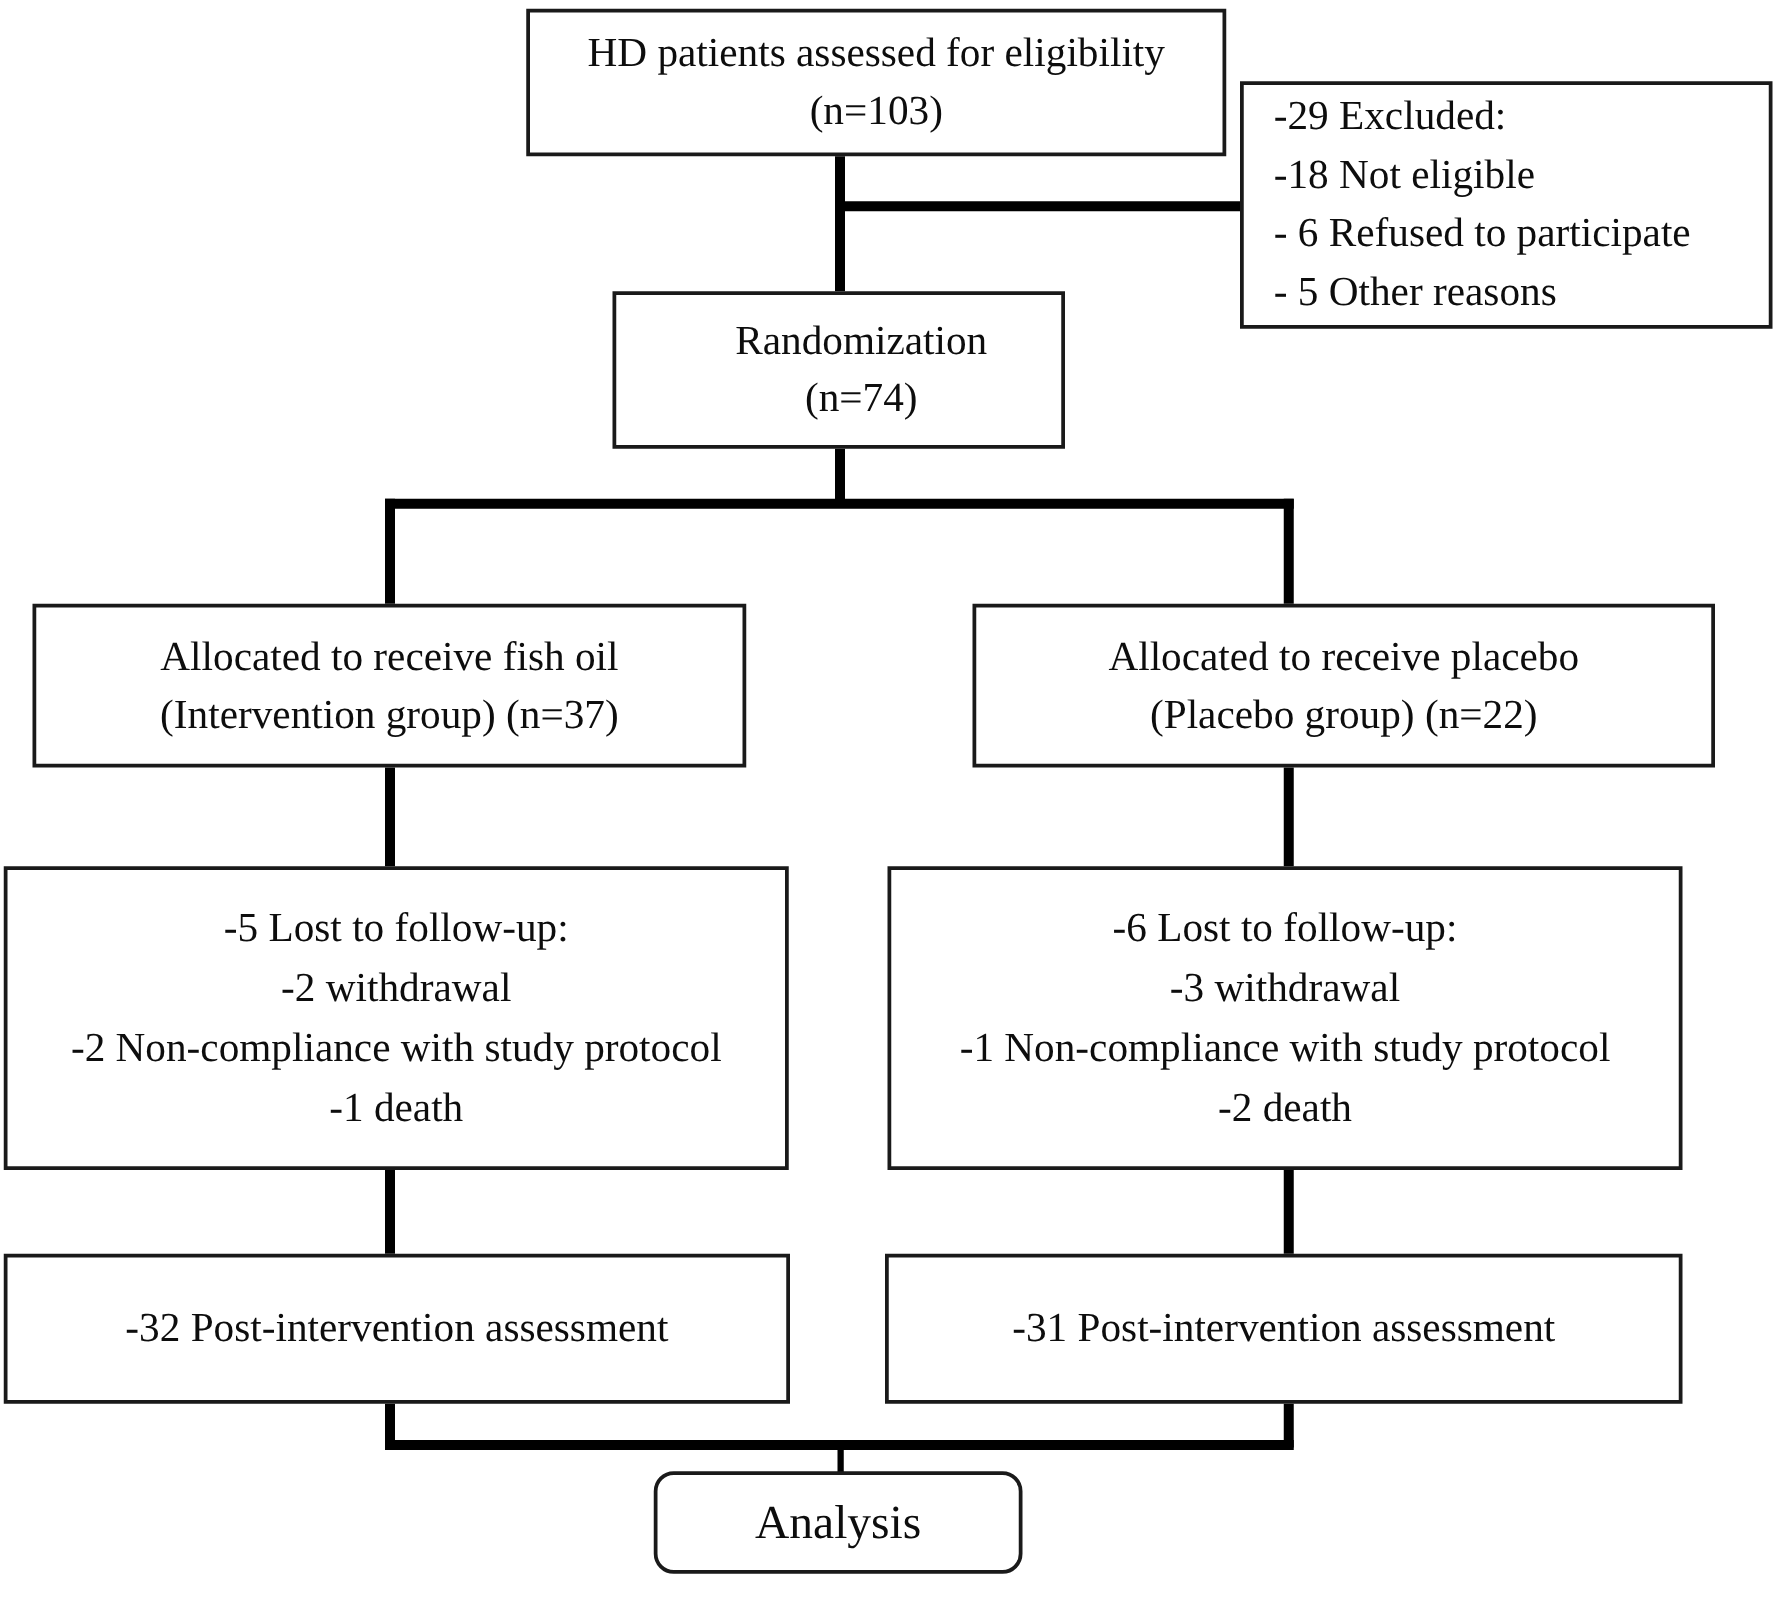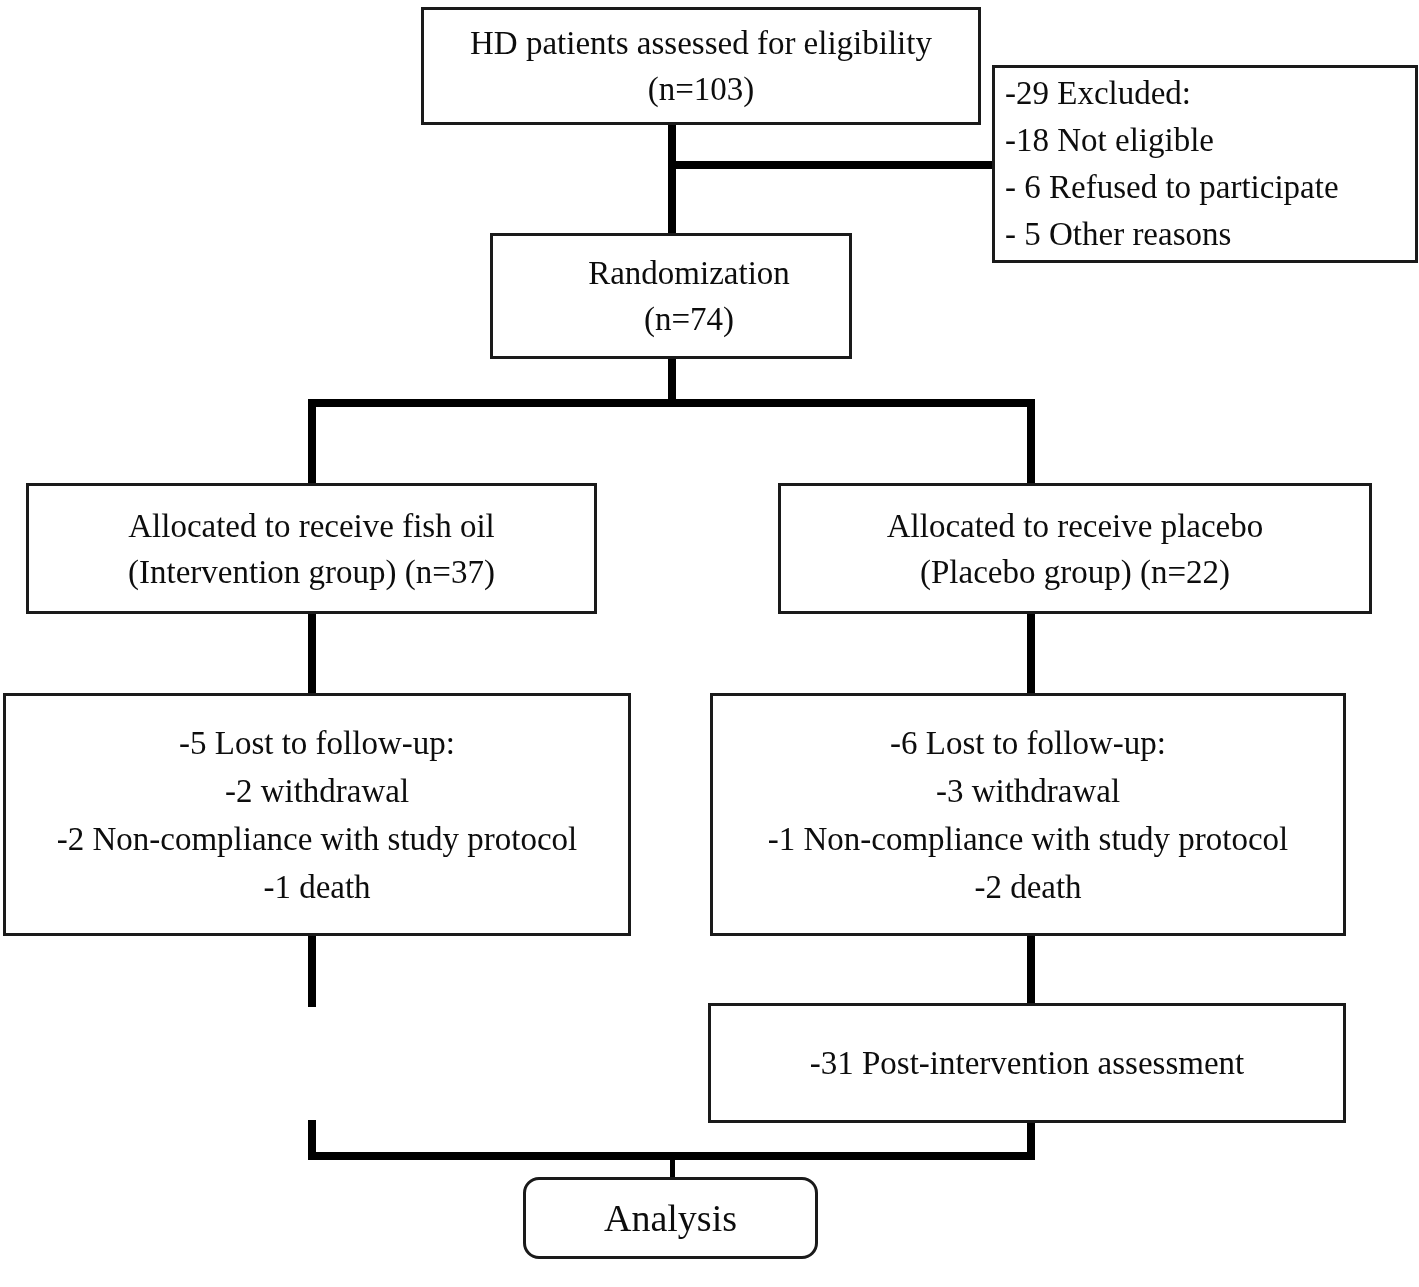--- a/index.html
+++ b/index.html
@@ -23,21 +23,21 @@
     background:var(--bg-color);
     border:3px solid var(--border-color);
     display:flex;
     flex-direction:column;
     justify-content:center;
     font-size:33px;
     line-height:46px;
     z-index:2;
   }
   .box.center{align-items:center;text-align:center;}
-  .box.left{align-items:flex-start;text-align:left;padding-left:10px;}
+  .box.left{align-items:flex-start;text-align:left;padding-left:24px;}
   .ln{white-space:nowrap;}
   .line{position:absolute;background:var(--line-color);z-index:1;}
 
   
   .b-assessed {left:397px; top:7px;    width:560px; height:118px;margin-left:24px;}
   .b-excluded {left:992px; top:65px;   width:426px; height:198px; line-height:47px;}
   .b-random   {left:490px; top:233px;  width:362px; height:126px;padding-left:36px;}
   .b-alloc-f  {left:26px;  top:483px;  width:571px; height:131px;}
   .b-alloc-p  {left:738px; top:483px;  width:594px; height:131px;margin-left:40px;}
   .b-lost-f   {left:3px;   top:693px;  width:628px; height:243px; line-height:48px;}
@@ -116,20 +116,23 @@
     <div class="ln">-1 death</div>
   </div>
 
   <div class="box center b-lost-p">
     <div class="ln">-6 Lost to follow-up:</div>
     <div class="ln">-3 withdrawal</div>
     <div class="ln">-1 Non-compliance with study protocol</div>
     <div class="ln">-2 death</div>
   </div>
 
+  <div class="box center b-post-f">
+    <div class="ln">-32 Post-intervention assessment</div>
+  </div>
 
   <div class="box center b-post-p">
     <div class="ln">-31 Post-intervention assessment</div>
   </div>
 
   <div class="box center b-analysis">
     <div class="ln">Analysis</div>
   </div>
 
 </div>

